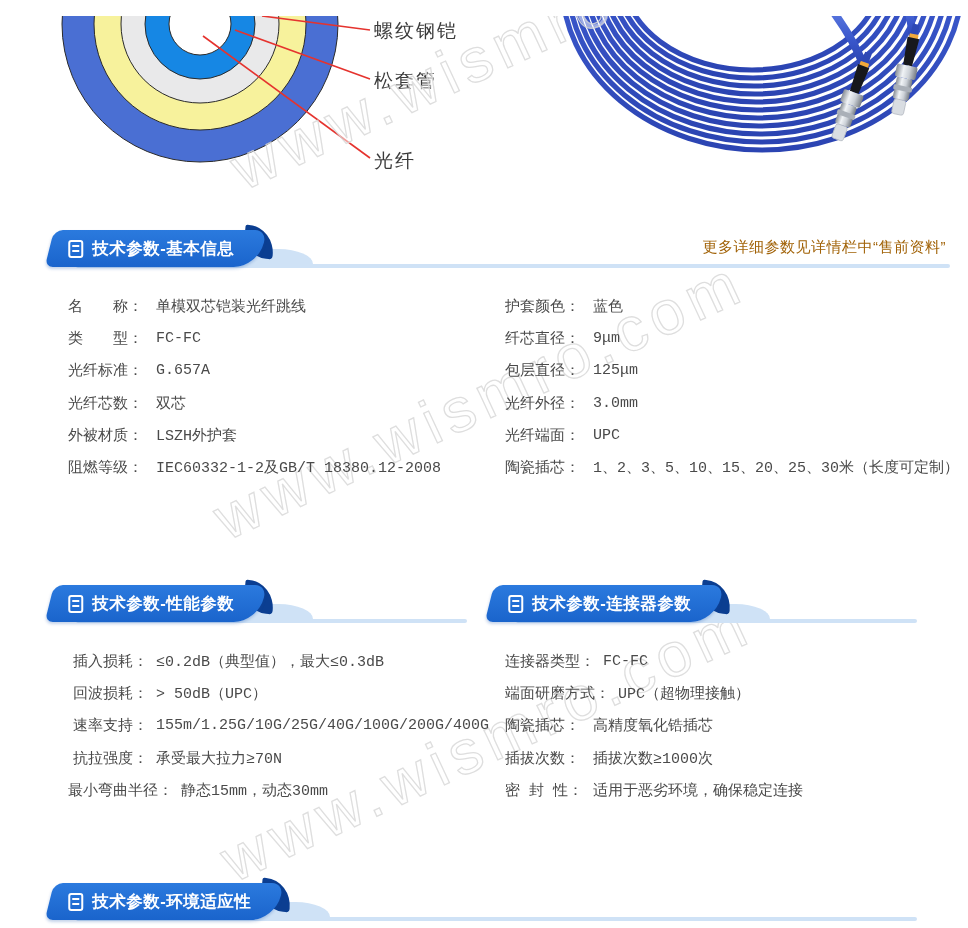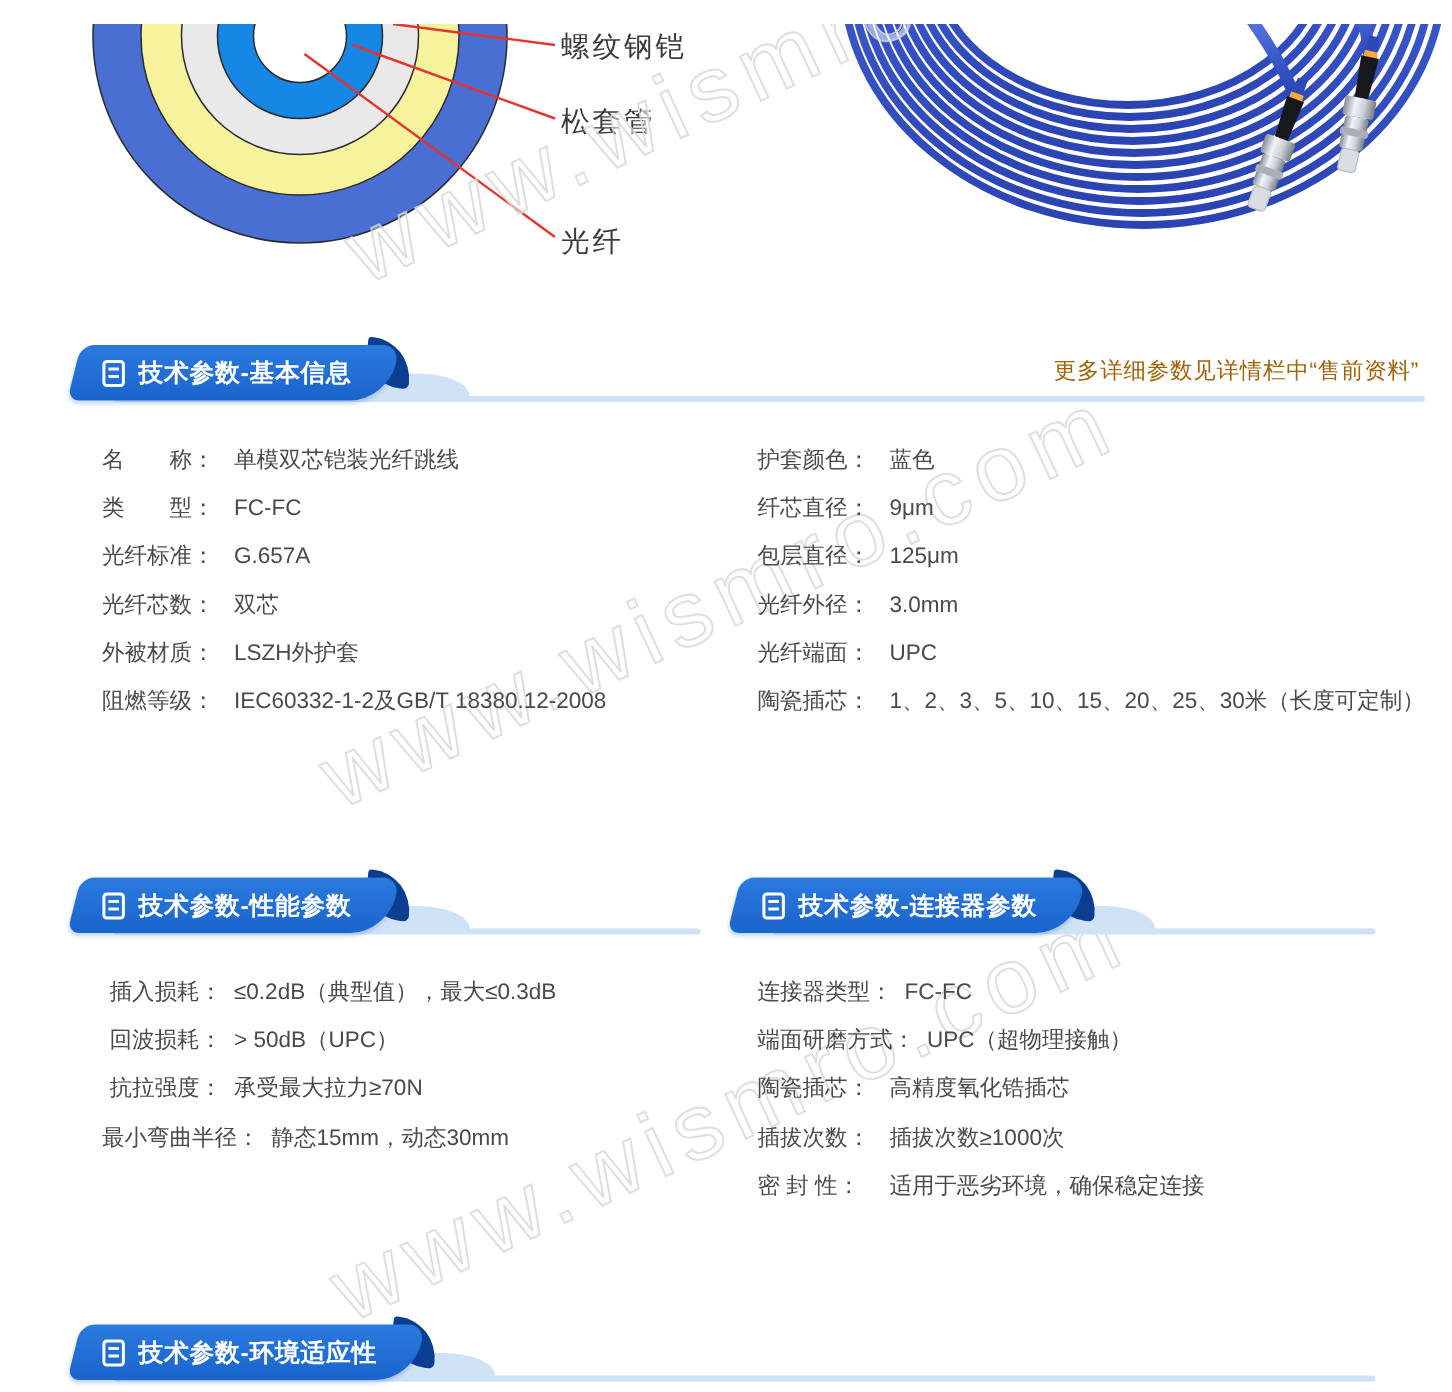--- a/index.html
+++ b/index.html
@@ -66,21 +66,21 @@
   .doc-icon .l1 { top:3px; }
   .doc-icon .l2 { top:8px; }
 
   
   #presale-note {
     position:absolute; top:222px; right:22px; font-size:15px; color:#a16207;
     z-index:6; letter-spacing:.5px;
   }
 
   
-  .spec-col { position:absolute; z-index:6; }
+  .spec-col { position:absolute; z-index:6;font-family:Liberation Mono, monospace; }
   .spec-row { display:flex; align-items:center; height:32.3px; font-size:15px; color:#4a4a4a; }
   .spec-row .lbl { min-width:80px; flex:0 0 auto; white-space:pre; }
   .spec-row .val { margin-left:8px; white-space:nowrap; }
 </style>
 </head>
 <body>
 
 <div id="page">
 
   <svg id="diagram-svg" width="480" height="200" viewBox="0 0 480 200">
@@ -264,20 +264,24 @@
   <div class="spec-col" style="left:68px; top:629px;text-align:right;">
     <div class="spec-row">
       <span class="lbl">插入损耗：</span>
       <span class="val">≤0.2dB（典型值），最大≤0.3dB</span>
     </div>
     <div class="spec-row">
       <span class="lbl">回波损耗：</span>
       <span class="val">&gt; 50dB（UPC）</span>
     </div>
     <div class="spec-row">
+      <span class="lbl">速率支持：</span>
+      <span class="val">155m/1.25G/10G/25G/40G/100G/200G/400G</span>
+    </div>
+    <div class="spec-row">
       <span class="lbl">抗拉强度：</span>
       <span class="val">承受最大拉力≥70N</span>
     </div>
     <div class="spec-row">
       <span class="lbl">最小弯曲半径：</span>
       <span class="val">静态15mm，动态30mm</span>
     </div>
   </div>
 
   <div class="spec-col" style="left:505px; top:629px;">

